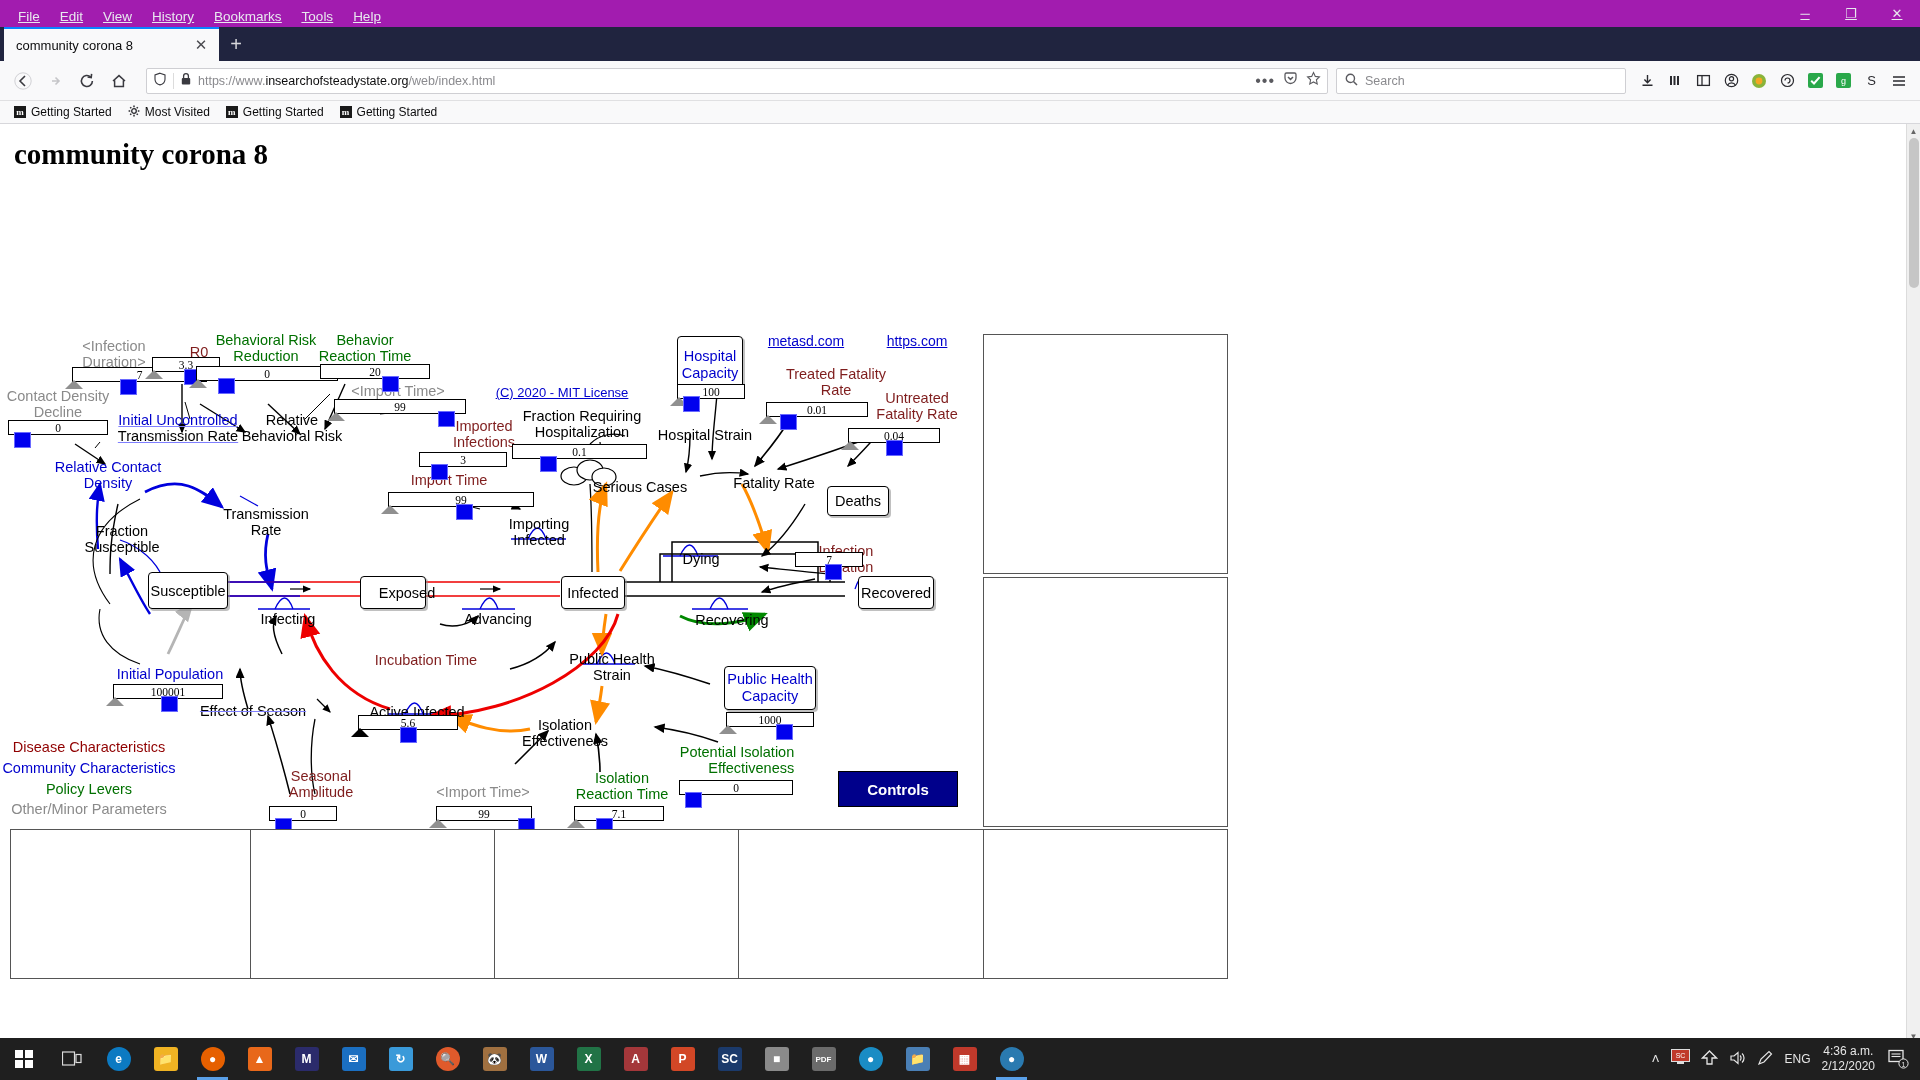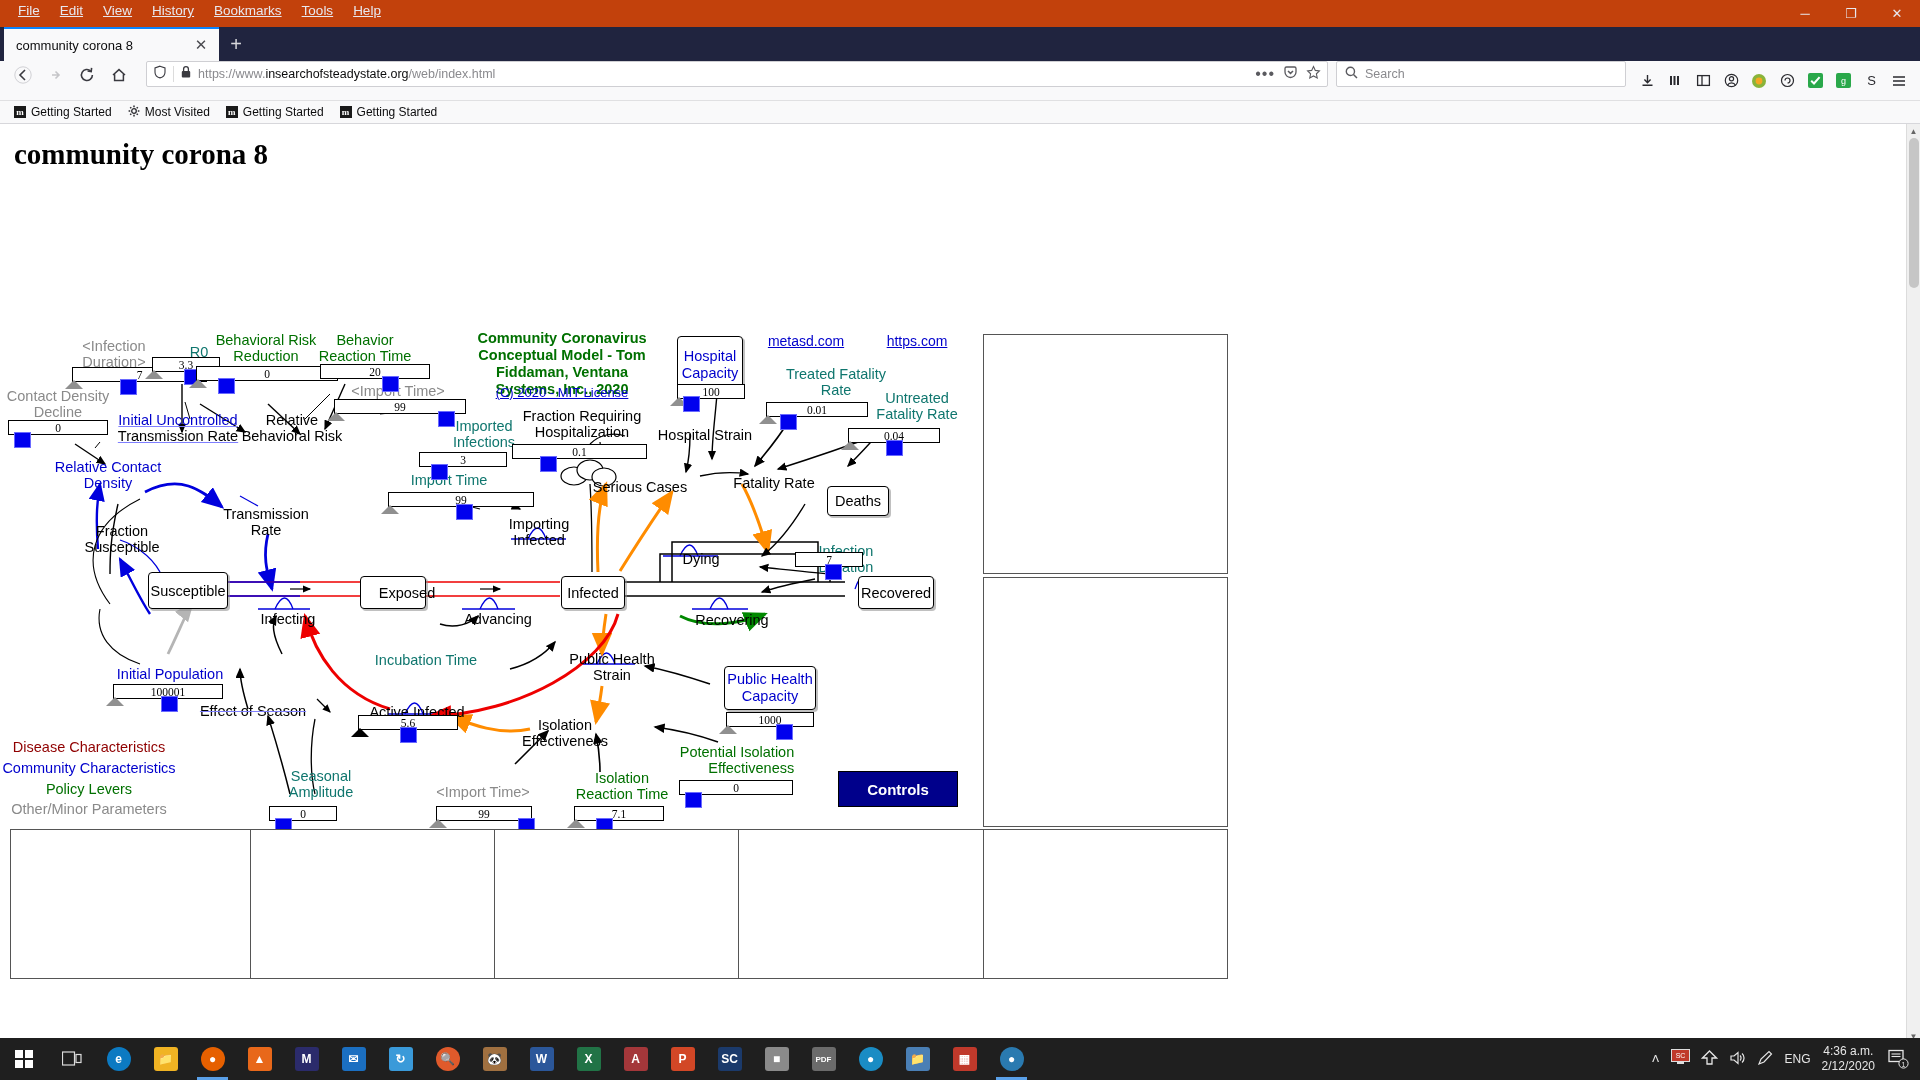--- a/index.html
+++ b/index.html
@@ -1,33 +1,33 @@
 <!DOCTYPE html>
 <html><head>
 <meta charset="utf-8">
 <style>
   * { box-sizing: border-box; margin:0; padding:0; }
   html,body { width:1920px; height:1080px; overflow:hidden; font-family:"Liberation Sans", sans-serif; }
   body { background:#fff; }
 
   
-  #menubar { height:27px; background:#c2410c; color:#e8e8ef; display:flex; align-items:flex-start; padding-left:8px; font-size:13.5px; }
+  #menubar { height:27px; background:#a21caf; color:#e8e8ef; display:flex; align-items:flex-end; padding-left:8px; font-size:13.5px;text-decoration:underline; }
   #menubar .m { padding:3px 10px; }
   #menubar .m u { text-decoration:underline; }
   #winbtns { margin-left:auto; display:flex; }
   #winbtns .wb { width:46px; height:27px; display:flex; align-items:center; justify-content:center; font-size:13px; color:#e8e8ef; }
 
   #tabstrip { height:34px; background:#20243f; display:flex; align-items:flex-end; padding-left:4px; }
   .tab { position:relative; width:215px; height:34px; background:#f9f9fa; border-top:2px solid #0a84ff;
          display:flex; align-items:center; padding:0 8px 0 12px; font-size:13px; color:#0c0c0d; }
   .tab .tlabel { flex:1; white-space:nowrap; overflow:hidden; text-overflow:ellipsis; }
   .tab .tclose { width:20px; height:20px; display:flex; align-items:center; justify-content:center; font-size:15px; color:#4a4a4f; }
   .newtab { width:34px; height:34px; display:flex; align-items:center; justify-content:center; color:#d7d7db; font-size:20px; font-weight:300; }
 
-  #navbar { height:40px; background:#f9f9fa; border-bottom:1px solid #e0e0e2; display:flex; padding:0 8px; gap:2px; }
+  #navbar { height:40px; background:#f9f9fa; border-bottom:1px solid #e0e0e2; display:flex; align-items:center; padding:16px 8px; gap:2px; }
   .navicon { width:30px; height:28px; display:flex; align-items:center; justify-content:center; color:#3a3a40; }
   .navicon.dim { color:#c5c5c8; }
   #urlbar { flex:1; height:26px; margin:0 6px 0 10px; background:#fff; border:1px solid #cfcfd3; border-radius:2px;
             display:flex; align-items:center; padding:0 6px; gap:6px; }
   #urlbar .utext { font-size:12.5px; color:#8a8a8e; white-space:nowrap; }
   #urlbar .utext b { color:#0c0c0d; font-weight:400; }
   #urlbar .uright { margin-left:auto; display:flex; align-items:center; gap:8px; color:#5a5a5f; }
   #searchbar { width:290px; height:26px; background:#fff; border:1px solid #cfcfd3; border-radius:2px; display:flex; align-items:center; padding:0 8px; gap:7px; }
   #searchbar .sph { font-size:12.5px; color:#8a8a8e; }
   #toolicons { display:flex; align-items:center; gap:2px; margin-left:6px; }
@@ -47,21 +47,21 @@
   #toolrow { display:flex; align-items:center; gap:24px; margin:14px 0 0 14px; }
   #powered { font-family:"Liberation Serif", serif; font-size:19px; font-weight:bold; }
   #powered a { color:#0000cc; }
   .btn { background:#e1e1e1; border:1px solid #adadad; font-size:15px; padding:9px 22px; min-width:155px; text-align:center; color:#000; }
 
   
   #diagram { position:absolute; left:0; top:200px; width:1250px; height:720px; }
   #diagram svg { position:absolute; left:0; top:0; }
   .lbl { position:absolute; font-size:14.5px; line-height:1.12; white-space:nowrap; }
   .lbl.c { transform:translateX(-50%); text-align:center; }
-  .red { color:#0f766e;padding-left:36px; } .blue { color:#0000cc; } .green { color:#007000; } .gray { color:#8a8a8a; } .blk { color:#000; }
+  .red { color:#7f1d1d;padding-left:36px; } .blue { color:#0000cc; } .green { color:#007000; } .gray { color:#8a8a8a; } .blk { color:#000; }
 
   .slider { position:absolute; width:132px; }
   .slider .track { height:15px; background:#fff; border:1px solid #000; position:relative; }
   .slider .val { position:absolute; width:100%; text-align:center; font-size:11.5px; font-family:"Liberation Serif",serif; line-height:14px; color:#000; }
   .slider .thumb { position:absolute; width:17px; height:16px; background:#0000ee; border:1px solid #6a6aff; top:12px; }
   .slider .tri { position:absolute; width:0;height:0; border-left:9px solid transparent; border-right:9px solid transparent; border-bottom:9px solid #909090; top:13px; left:-7px; }
   .slider .tri.blk { border-bottom-color:#000; }
 
   .stock { position:absolute; background:#fff; border:1.6px solid #000; border-radius:4px;
            display:flex; align-items:center; justify-content:center; font-size:14.5px; color:#000;
@@ -421,26 +421,20 @@
     <div class="lbl c blk" style="left:253px; top:379px; text-decoration:line-through; text-decoration-color:#7f7fff;">Effect of Season</div>
     <div class="lbl c red" style="left:408px; top:328px;">Incubation Time</div>
     <div class="lbl c blk" style="left:417px; top:380px;">Active Infected</div>
     <div class="lbl c blk" style="left:612px; top:327px;">Public Health<br>Strain</div>
     <div class="lbl c red" style="left:303px; top:444px;">Seasonal<br>Amplitude</div>
     <div class="lbl c blk" style="left:565px; top:393px;">Isolation<br>Effectiveness</div>
     <div class="lbl c green" style="left:622px; top:446px;">Isolation<br>Reaction Time</div>
     <div class="lbl c green" style="left:737px; top:420px;text-align:right;">Potential Isolation<br>Effectiveness</div>
     <div class="lbl c gray" style="left:483px; top:460px;">&lt;Import Time&gt;</div>
 
-    <div class="lbl c" style="left:562px; top:6px; font-weight:bold; font-size:14.5px; color:#007000; line-height:1.18;">
-      <span>Community Coronavirus</span><br>
-      <span>Conceptual Model - Tom</span><br>
-      <span>Fiddaman, Ventana</span><br>
-      <span>Systems, Inc., 2020</span>
-    </div>
     <div class="lbl c" style="left:562px; top:62px; font-size:13px; color:#0000cc; text-decoration:underline;">(C) 2020 - MIT License</div>
 
     <div class="lbl c" style="left:806px; top:10px; font-size:14px; color:#0000cc; text-decoration:underline;">metasd.com</div>
     <div class="lbl c" style="left:917px; top:10px; font-size:14px; color:#0000cc; text-decoration:underline;">https.com</div>
 
     <div class="lbl c" style="left:89px; top:415px; font-size:14.5px; color:#900000;">Disease Characteristics</div>
     <div class="lbl c" style="left:89px; top:436px; font-size:14.5px; color:#0000cc;">Community Characteristics</div>
     <div class="lbl c" style="left:89px; top:457px; font-size:14.5px; color:#007000;">Policy Levers</div>
     <div class="lbl c" style="left:89px; top:477px; font-size:14.5px; color:#8a8a8a;">Other/Minor Parameters</div>
 

